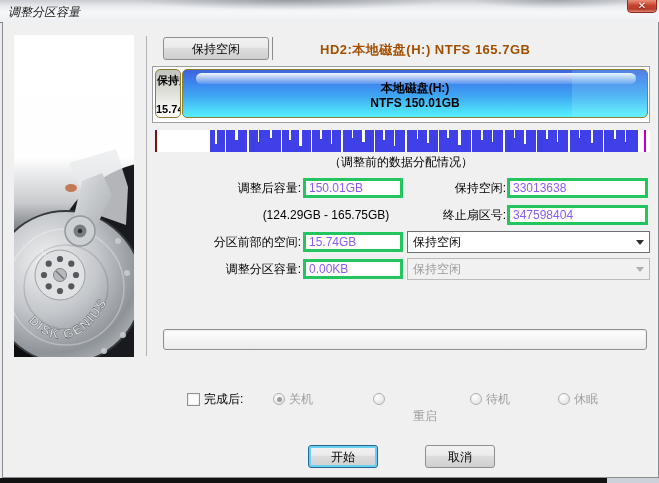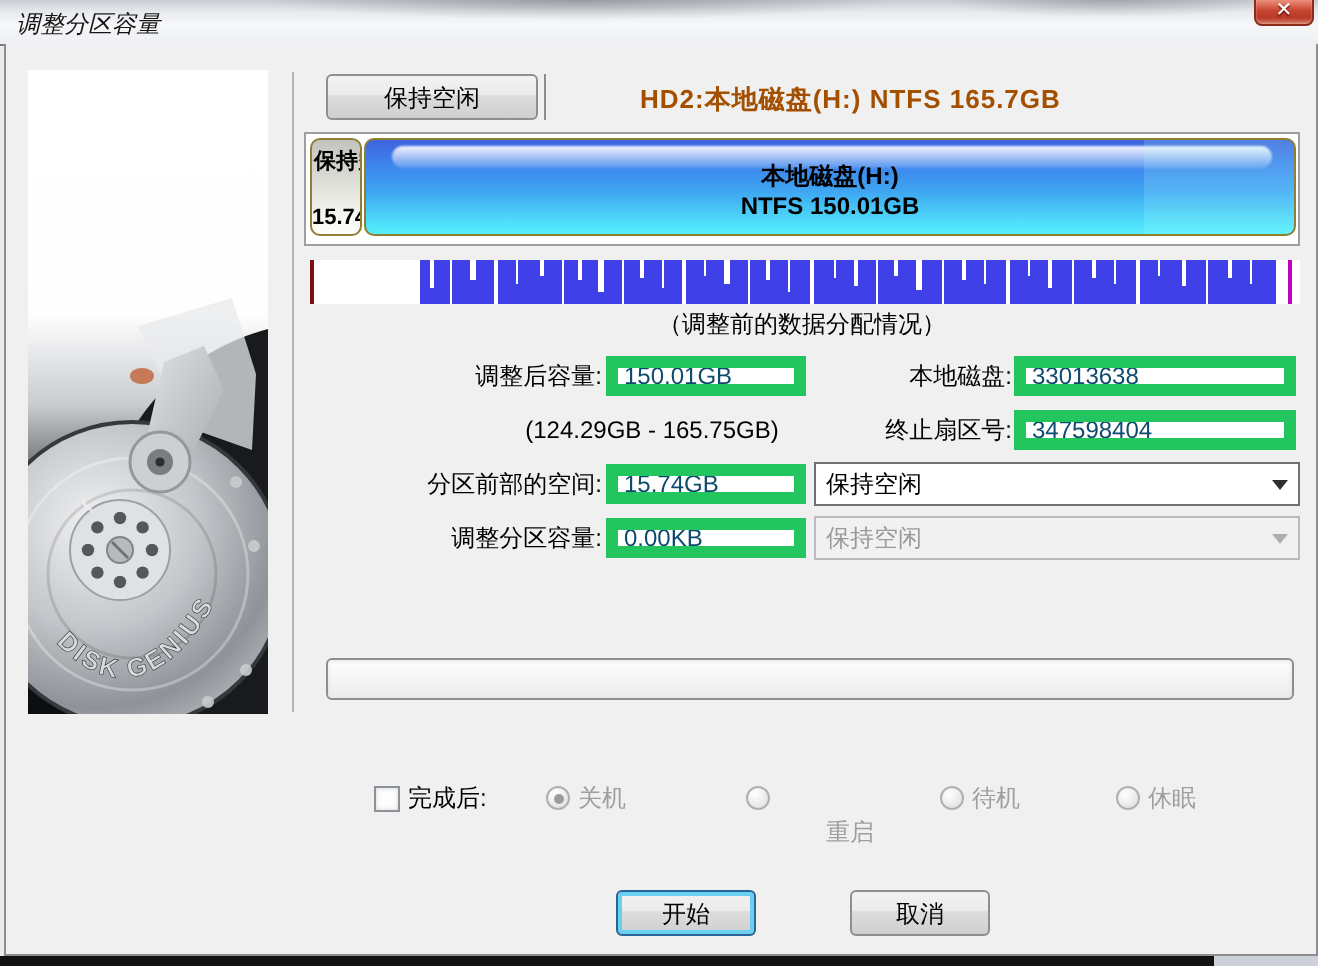--- a/index.html
+++ b/index.html
@@ -60,22 +60,22 @@
     font-weight:bold;font-size:12px;line-height:15px;}
 
   
   .databar{position:absolute;left:152px;top:108px;width:495px;height:22px;background:#FFF;}
   .caption{position:absolute;left:149px;top:132px;width:498px;text-align:center;
     font-size:12px;color:#000;}
 
   
   .lbl{position:absolute;font-size:12px;color:#000;text-align:right;line-height:20px;white-space:nowrap;}
   .note{position:absolute;font-size:12px;color:#000;text-align:center;line-height:20px;}
-  .txtin{position:absolute;box-sizing:border-box;border:6px solid #22c55e;background:#FFF;
-    font-size:12px;color:#0c4a6e;padding:0 3px;font-family:inherit;}
+  .txtin{position:absolute;box-sizing:border-box;border:3px solid #22c55e;background:#FFF;
+    font-size:12px;color:#8b5cf6;padding:0 3px;font-family:inherit;}
   .combo{position:absolute;box-sizing:border-box;border:1px solid #6E7073;background:#FFF;
     font-size:12px;color:#000;line-height:20px;padding-left:5px;}
   .combo .arrow{position:absolute;right:5px;top:8px;width:0;height:0;
     border:4px solid transparent;border-top:5px solid #2E2E2E;border-bottom:none;}
   .combo.disabled{border-color:#B8BCBE;background:#F1F1F1;color:#9A9A9A;}
   .combo.disabled .arrow{border-top-color:#AAB0B3;}
 
   
   .progress{position:absolute;left:160px;top:307px;width:484px;height:21px;box-sizing:border-box;
     border:1px solid #8E8E8E;border-radius:3px;
@@ -240,21 +240,21 @@
           <rect x="470" y="0" width="1" height="12"></rect>
             <rect x="483" y="0" width="3" height="22"></rect>
         </g>
         <rect x="489" y="0" width="2" height="22" fill="#C000C0"></rect>
       </svg>
     </div>
     <div class="caption">（调整前的数据分配情况）</div>
 
     <div class="lbl" style="left:177px;top:156px;width:121px;">调整后容量:</div>
     <input class="txtin" style="left: 300px; top: 156px; width: 100px; height: 20px;" value="150.01GB">
-    <div class="lbl" style="left:397px;top:156px;width:106px;">本地磁盘:</div>
+    <div class="lbl" style="left:397px;top:156px;width:106px;">保持空闲:</div>
     <input class="txtin" style="left: 504px; top: 156px; width: 141px; height: 20px;" value="33013638">
 
     <div class="note" style="left:197px;top:183px;width:252px;">(124.29GB - 165.75GB)</div>
     <div class="lbl" style="left:397px;top:183px;width:106px;">终止扇区号:</div>
     <input class="txtin" style="left: 504px; top: 183px; width: 141px; height: 20px;" value="347598404">
 
     <div class="lbl" style="left:177px;top:210px;width:121px;">分区前部的空间:</div>
     <input class="txtin" style="left: 300px; top: 210px; width: 100px; height: 20px;" value="15.74GB">
     <div class="combo" style="left:404px;top:209px;width:243px;height:22px;">
       <span>保持空闲</span>

